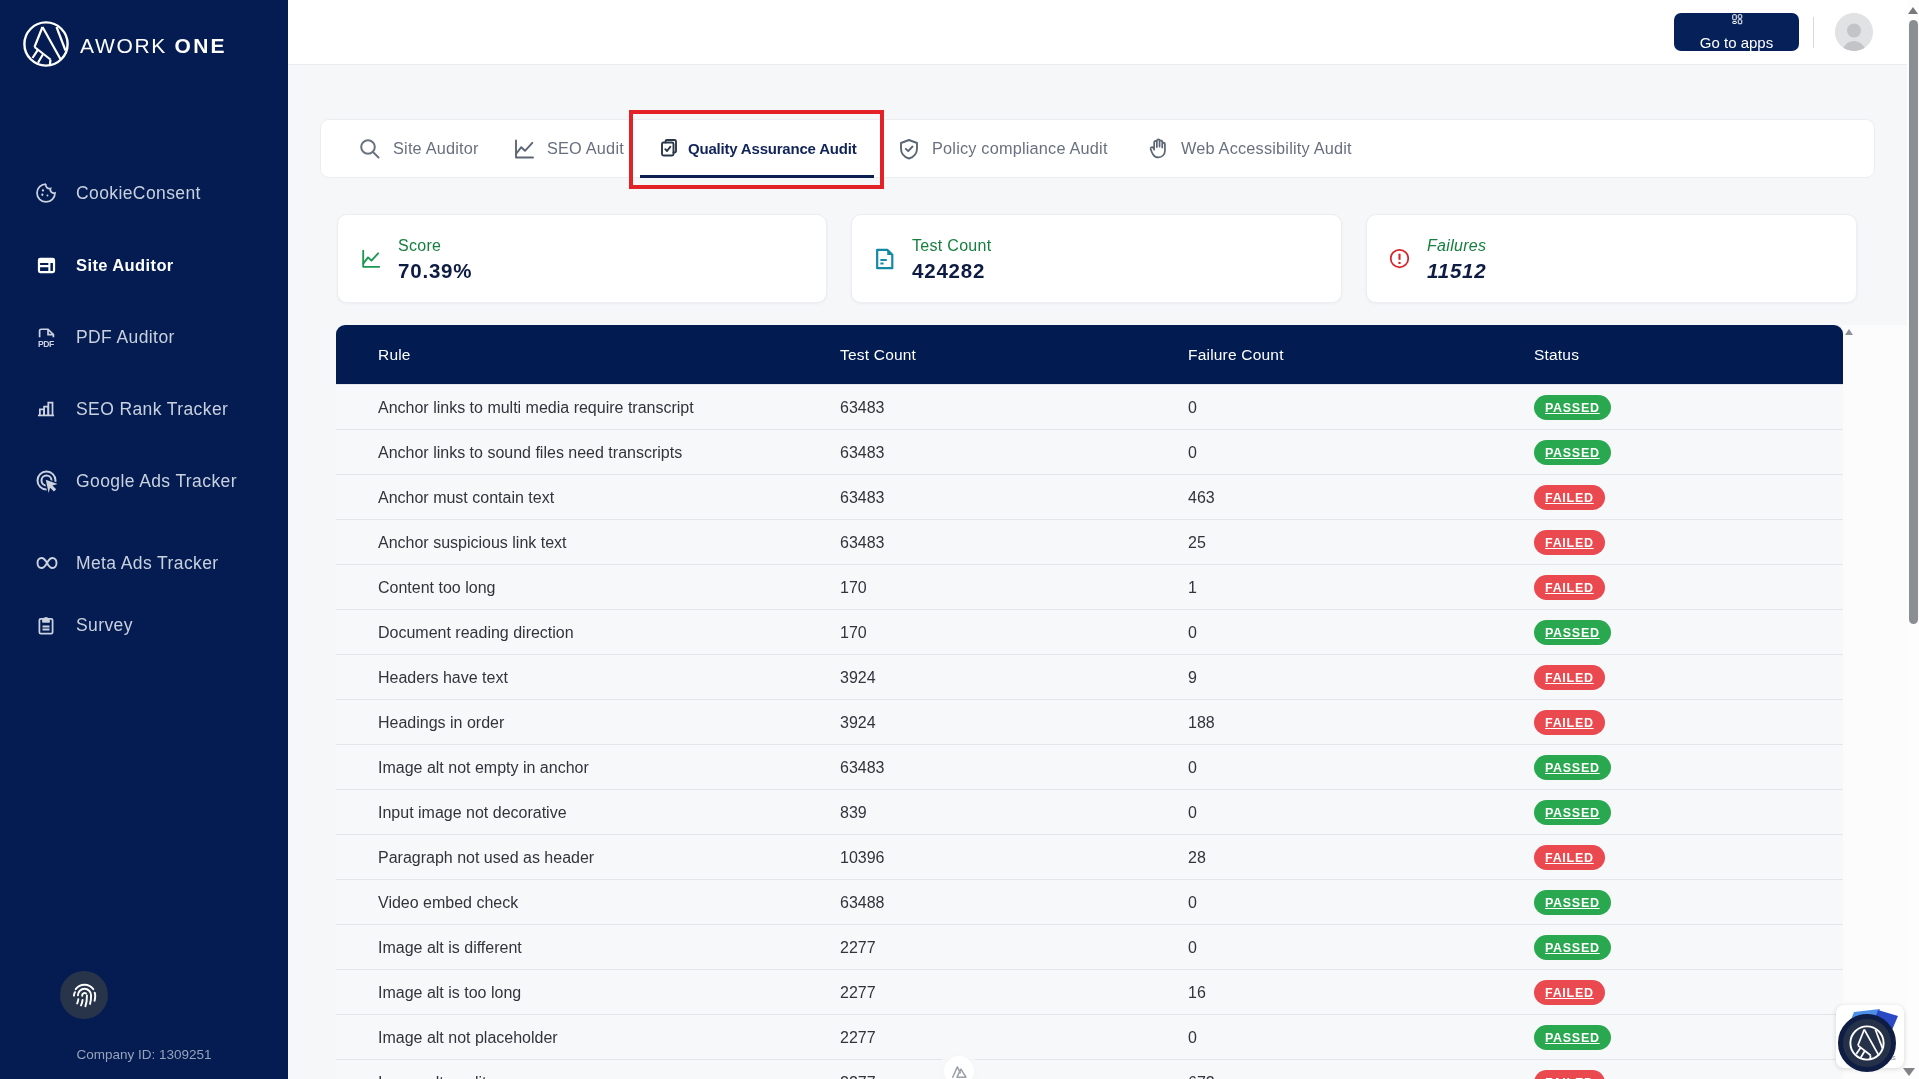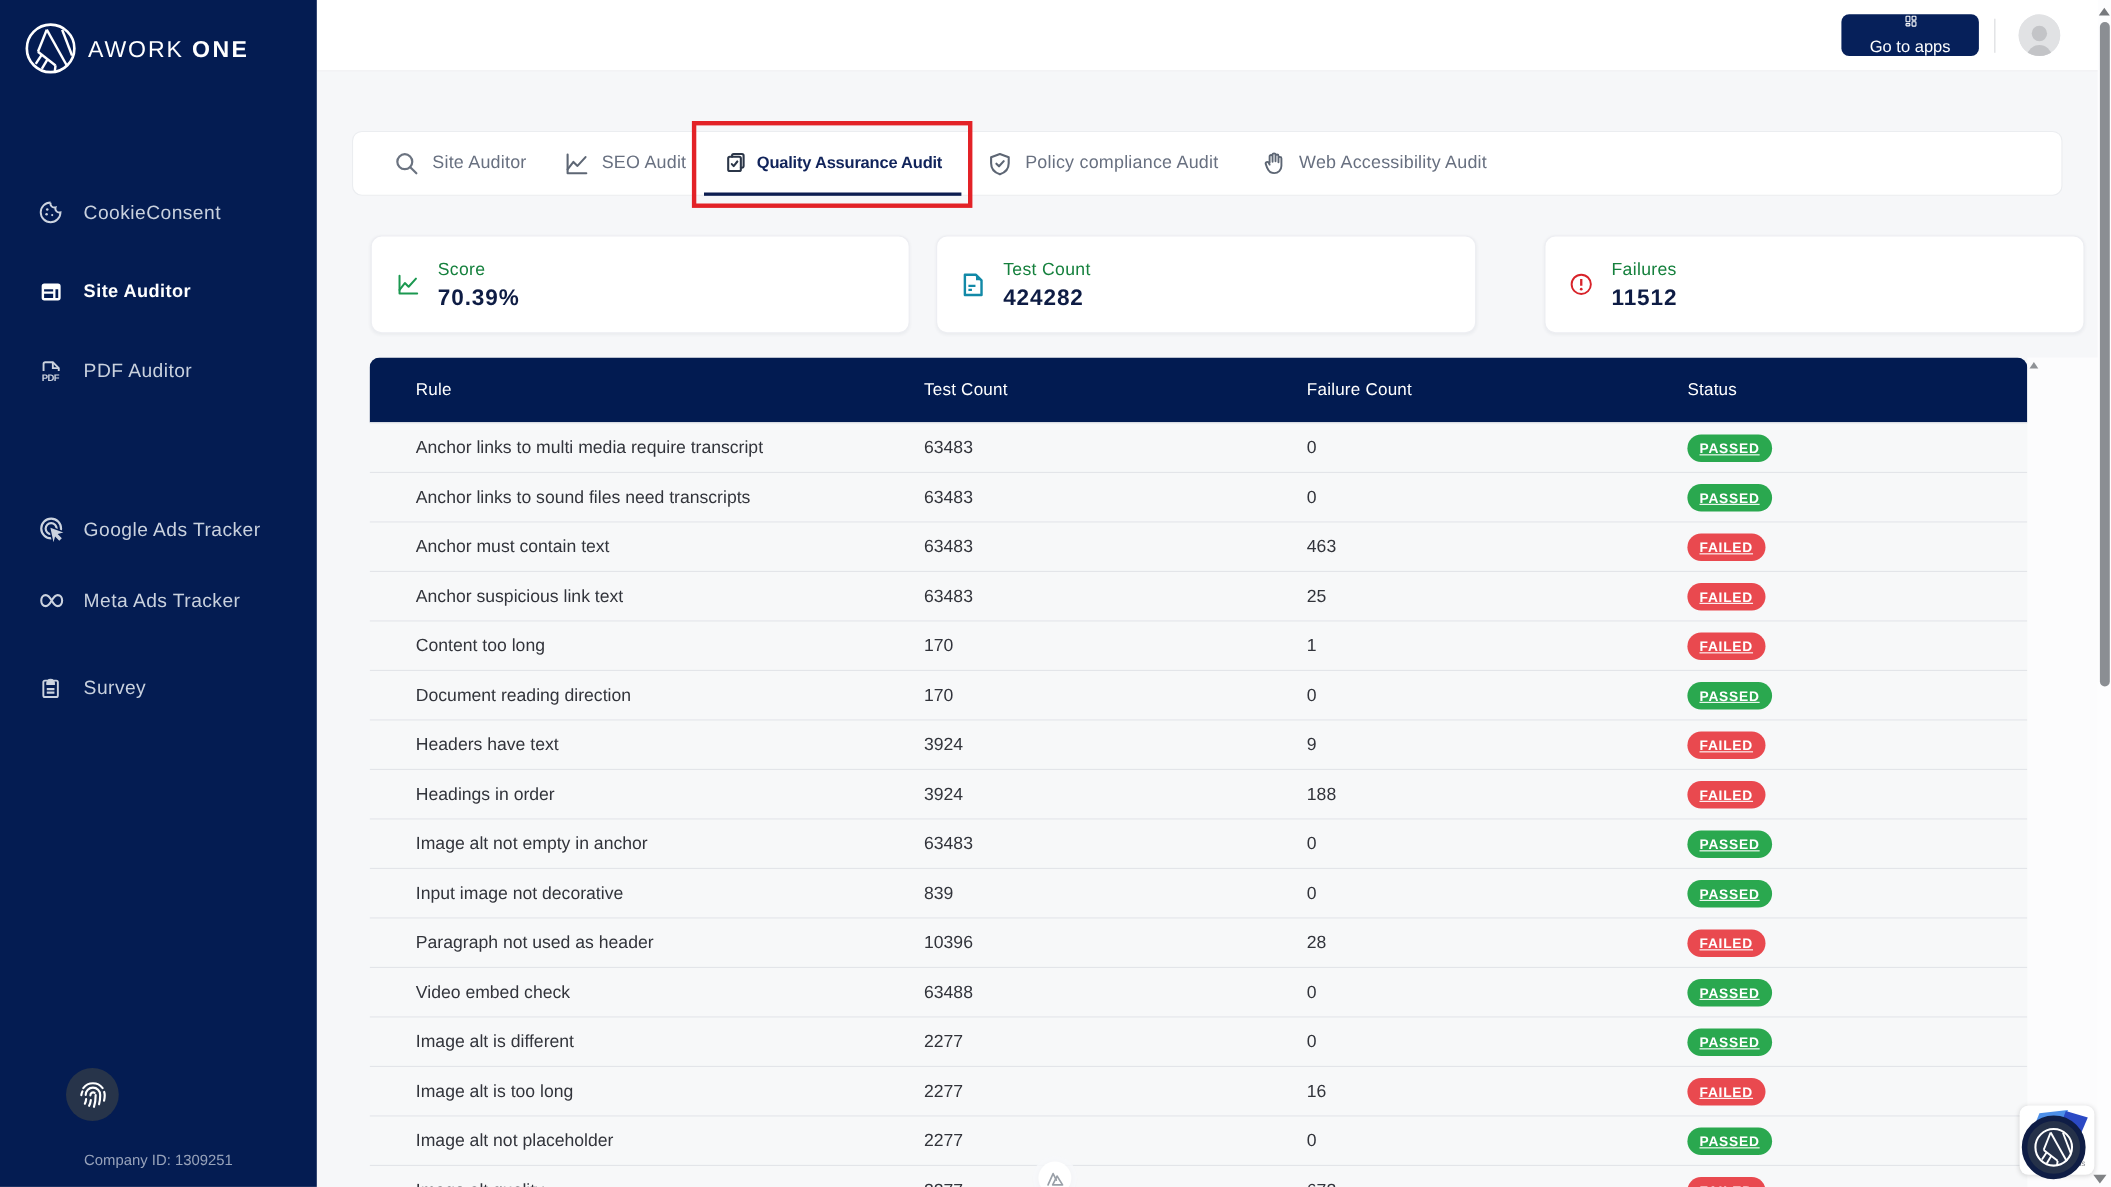--- a/index.html
+++ b/index.html
@@ -36,21 +36,21 @@
   #underline { position:absolute; left:352px; top:110px; width:234px; height:3px; background:#0c1d50; z-index:41; }
   #redbox { position:absolute; left:341px; top:45px; width:255px; height:79px; border:4px solid #e32227; z-index:40; }
 
   
   .card { position:absolute; top:149px; height:89px; background:#fff; border:1px solid #edeef2; border-radius:10px; box-shadow:0 1px 3px rgba(20,30,60,.05); }
   .card .cicon { position:absolute; left:22px; top:33px; }
   .card .clabel { position:absolute; left:60px; top:22px; font-size:16px; color:#15803d; letter-spacing:.3px; }
   .card .cvalue { position:absolute; left:60px; top:44px; font-size:20.5px; font-weight:bold; color:#0e1c44; letter-spacing:.8px; }
   #card1 { left:49px;  width:490px; }
   #card2 { left:563px; width:491px; }
-  #card3 { left:1116px; width:491px; }
+  #card3 { left:1078px; width:491px;font-style:italic; }
 
   
   #table { position:absolute; left:48px; top:260px; width:1507px; height:754px; overflow:hidden; }
   #thead { position:absolute; left:0; top:0; width:1507px; height:59px; background:#021b51; border-radius:9px 9px 0 0; }
   #thead div { position:absolute; top:0; height:59px; display:flex; align-items:center; color:#fff; font-size:15.5px; font-weight:500; letter-spacing:.2px;}
   .trow { position:absolute; left:0; width:1507px; height:45px; background:#f7f8f9; border-top:1px solid #e3e5e9; }
   .trow:first-of-type { border-top:none; }
   .tc { position:absolute; top:0; height:45px; display:flex; align-items:center; font-size:16px; color:#32343b; }
   .c1 { left:42px; } .c2 { left:504px; } .c3 { left:852px; } .c4 { left:1198px; }
   .badge { height:25px; border-radius:13px; padding:0 11px; display:flex; align-items:center; color:#fff; font-size:12.5px; font-weight:bold; letter-spacing:.7px;text-decoration:underline; }
@@ -308,30 +308,39 @@
     <span class="lbl">Site Auditor</span>
   </div>
   <div class="navitem" style="top:315px">
     <svg width="23" height="23" viewBox="0 0 24 24" fill="none" stroke="#ccd3df" stroke-width="1.8">
       <path d="M4.8 11.8 V5 A1.6 1.6 0 0 1 6.4 3.4 H13.6 L19.2 9 V11.8"></path>
       <path d="M13.6 3.4 V9 H19.2"></path>
       <text x="3" y="21.5" font-size="9" font-weight="bold" fill="#ccd3df" stroke="none" font-family="Liberation Sans" letter-spacing="-0.5">PDF</text>
     </svg>
     <span class="lbl">PDF Auditor</span>
   </div>
+  <div class="navitem" style="top:387px">
+    <svg width="22" height="22" viewBox="0 0 24 24" fill="none" stroke="#ccd3df" stroke-width="1.9">
+      <path d="M3.2 19 H20.8"></path>
+      <path d="M5.3 18.6 V12.4 H9.9 V18.6"></path>
+      <path d="M9.9 18.6 V9.3 H14.5 V18.6"></path>
+      <path d="M14.5 18.6 V5 H19.1 V18.6"></path>
+    </svg>
+    <span class="lbl">SEO Rank Tracker</span>
+  </div>
   <div class="navitem" style="top:459px">
     <svg width="25" height="25" viewBox="0 0 25 25" fill="none" stroke="#ccd3df" stroke-width="2">
       <circle cx="11.5" cy="11.5" r="9"></circle>
       <circle cx="11.5" cy="11.5" r="5"></circle>
       <path d="M10.8 10.8 L22.6 15 L17.4 16.5 L21.2 20.3 L18.9 22.6 L15.1 18.8 L13.6 23.9 Z" fill="#ccd3df" stroke="#041c52" stroke-width="2.6"></path>
       <path d="M10.8 10.8 L22.6 15 L17.4 16.5 L21.2 20.3 L18.9 22.6 L15.1 18.8 L13.6 23.9 Z" fill="#ccd3df" stroke="none"></path>
     </svg>
     <span class="lbl">Google Ads Tracker</span>
   </div>
-  <div class="navitem" style="top:524px">
+  <div class="navitem" style="top:541px">
     <svg width="24" height="24" viewBox="0 0 24 24" fill="none" stroke="#ccd3df" stroke-width="1.9">
       <path d="M12 12 C10.2 8.7 8.6 7 6.6 7 C4.1 7 2.5 9.2 2.5 12 C2.5 14.8 4.1 17 6.6 17 C8.6 17 10.2 15.3 12 12 C13.8 8.7 15.4 7 17.4 7 C19.9 7 21.5 9.2 21.5 12 C21.5 14.8 19.9 17 17.4 17 C15.4 17 13.8 15.3 12 12"></path>
     </svg>
     <span class="lbl">Meta Ads Tracker</span>
   </div>
   <div class="navitem" style="top:603px">
     <svg width="22" height="22" viewBox="0 0 24 24" fill="none" stroke="#ccd3df" stroke-width="1.9">
       <rect x="4.8" y="5.2" width="14.4" height="16.3" rx="1.6"></rect>
       <path d="M8.2 8.9 V7.7 A3.8 3.8 0 0 1 15.8 7.7 V8.9 Z" fill="#ccd3df" stroke="#ccd3df" stroke-width="1"></path>
       <path d="M8.2 13.6 H15.8 M8.2 17 H15.8" stroke-width="2.2"></path>

